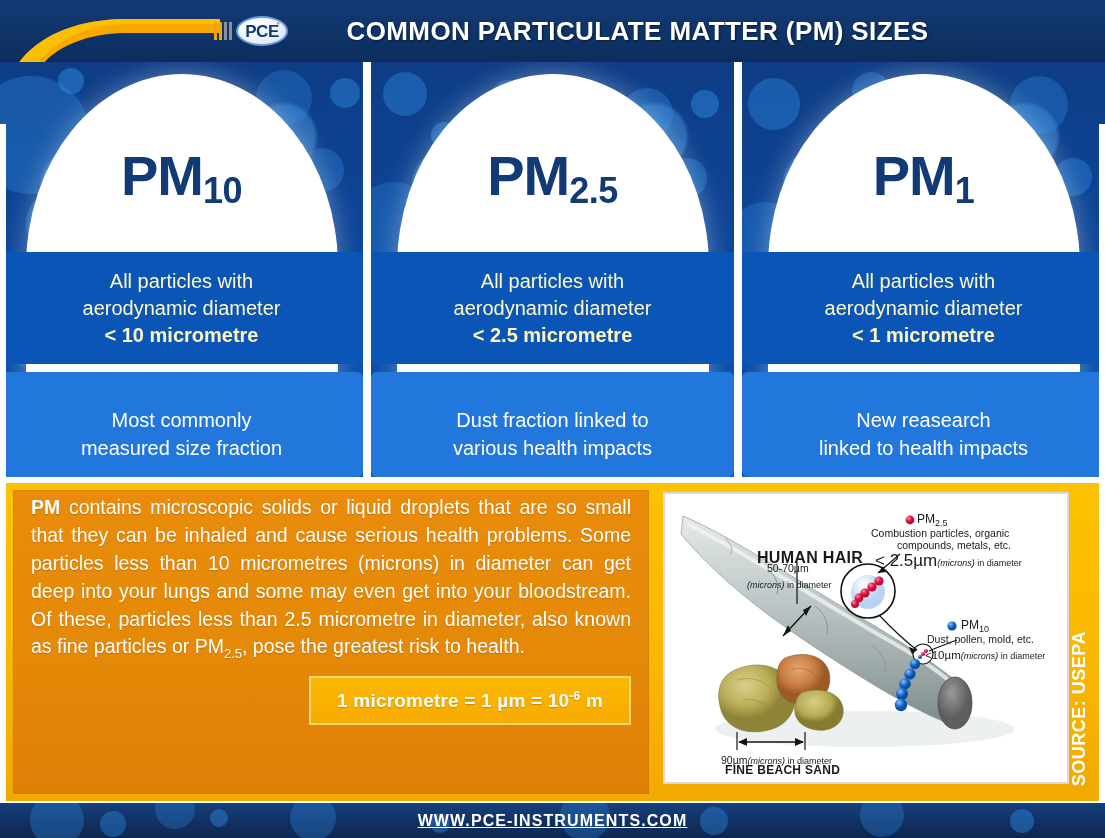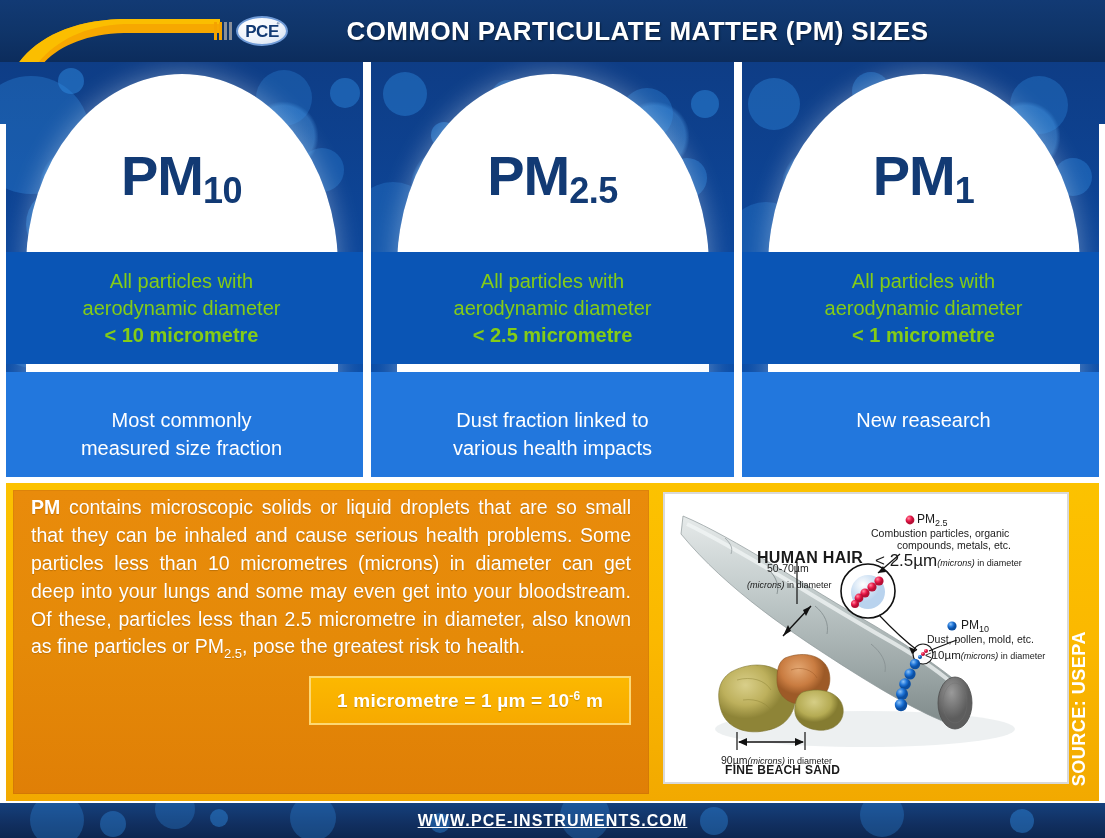--- a/index.html
+++ b/index.html
@@ -83,30 +83,30 @@
     text-align:center; color:#123a74; font-weight:bold;
     font-size:56px; line-height:1; letter-spacing:-1px;
     white-space:nowrap;
   }
   .dome-label sub { font-size:36px; vertical-align:baseline; position:relative; top:8px; letter-spacing:-0.5px; }
 
   .band-def {
     position:absolute; left:0; right:0; top:190px; height:112px;
     background:#0a55b5;
     display:flex; flex-direction:column; align-items:center; justify-content:center;
-    color:#84cc16; font-size:20px; line-height:1.35; text-align:center;
+    color:#fef9c3; font-size:20px; line-height:1.35; text-align:center;
     padding:0 12px;
   }
   .band-def .l3 { font-weight:bold; }
   .band-sub {
     position:absolute; left:0; right:0; top:310px; bottom:0;
     background:#2277dd;
     display:flex; flex-direction:column; align-items:center; justify-content:flex-start;
     padding-top:34px;
-    color:#ffffff; font-size:20px; line-height:1.4; text-align:center;
+    color:#ffffff; font-size:20px; line-height:1.4; text-align:center;border-radius:6px;
   }
 
   
   .orange-wrap {
     position:absolute; left:6px; top:483px; width:1093px; height:318px;
     background:linear-gradient(180deg,#fcc200 0%,#fbb800 50%,#f2a900 100%);
     padding:7px;
   }
   .orange-inner {
     position:relative; width:100%; height:100%;
@@ -299,20 +299,21 @@
             <span>PM</span><sub>1</sub>
           </div>
         </div>
         <div class="band-def">
           <div>All particles with</div>
           <div>aerodynamic diameter</div>
           <div class="l3">&lt; 1 micrometre</div>
         </div>
         <div class="band-sub">
           <div>New reasearch</div>
+          <div>linked to health impacts</div>
         </div>
       </div>
 
     </div>
     <div class="edge-l"></div>
     <div class="edge-r"></div>
   </div>
 
   <div class="orange-wrap">
     <div class="orange-inner">

